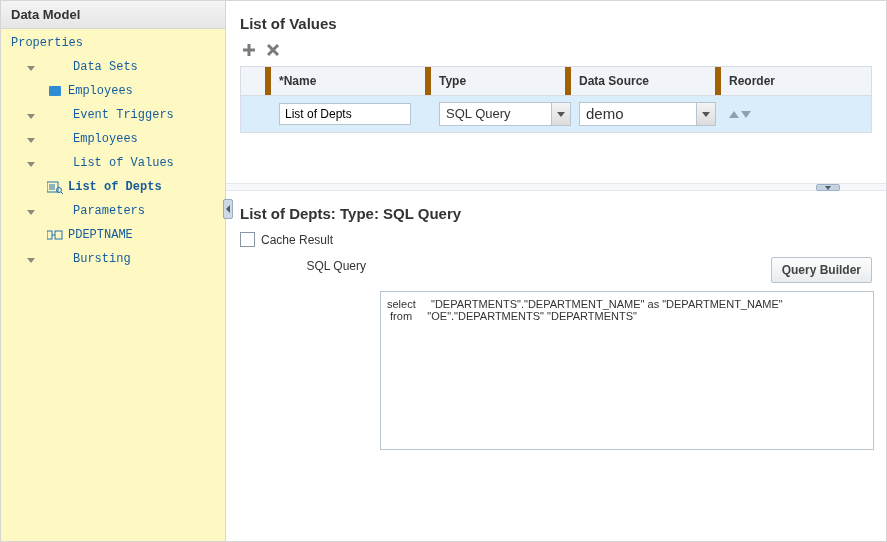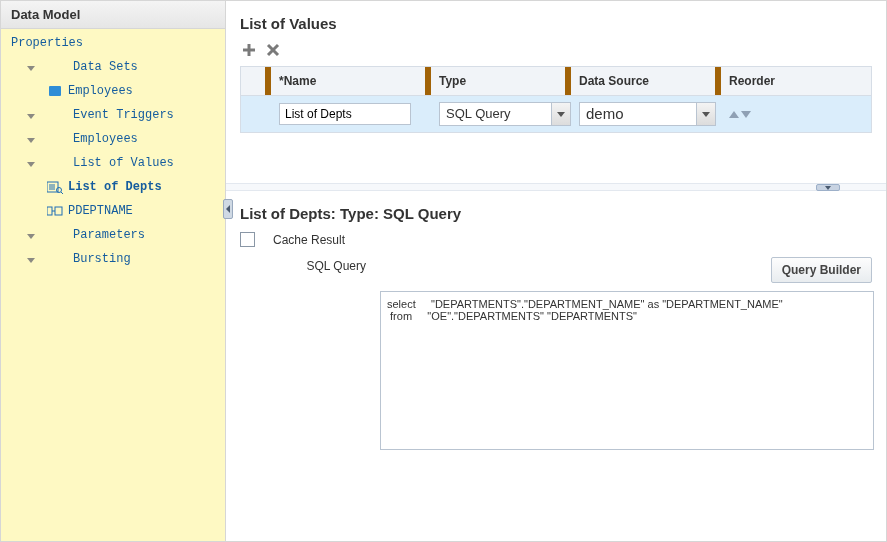--- a/index.html
+++ b/index.html
@@ -209,21 +209,21 @@
     font-size: 15px;
     font-weight: bold;
   }
   .form-row {
     display: grid;
     grid-template-columns: 140px 1fr 120px;
     align-items:start;
     margin-top:10px;
   }
   .form-row .lbl{ text-align:right; padding-right:14px; color:#333; padding-top:2px;}
-  .form-row .val{display:flex;align-items:center;gap:18px;}
+  .form-row .val{display:flex;align-items:center;gap:6px;}
   .checkbox {
     width:13px;height:13px;border:1px solid #8a97a6;background:#fff;display:inline-block;
   }
   .qb-btn {
     border:1px solid #b9c4d1;border-radius:2px;background:linear-gradient(#fdfdfd,#e8ecef);
     padding:5px 10px;font-size:12px;font-weight:bold;color:#444;cursor:pointer;
     justify-self:end;
   }
   .sql-area {
     grid-column: 2 / 4;
@@ -286,33 +286,33 @@
               <line x1="2" y1="5" x2="8" y2="5" stroke="#1f6fb5"></line>
               <line x1="2" y1="7" x2="8" y2="7" stroke="#1f6fb5"></line>
               <line x1="2" y1="9" x2="8" y2="9" stroke="#1f6fb5"></line>
               <circle cx="12" cy="10" r="2.5" fill="none" stroke="#1f6fb5"></circle>
               <line x1="14" y1="12" x2="16" y2="14" stroke="#1f6fb5"></line>
             </svg>
         </span>
         <span class="label">List of Depts</span>
       </div>
 
+      <div class="tree-item l1 exp">
+        <span class="arrow"></span>
+        <span class="label">Parameters</span>
+      </div>
       <div class="tree-item l2">
         <span class="icon">
           <svg width="16" height="14">
               <rect x="0" y="3" width="5" height="8" fill="none" stroke="#1f6fb5"></rect>
               <rect x="8" y="3" width="7" height="8" fill="none" stroke="#1f6fb5"></rect>
               <line x1="5" y1="7" x2="8" y2="7" stroke="#1f6fb5"></line>
             </svg>
         </span>
         <span class="label">PDEPTNAME</span>
-      </div>
-      <div class="tree-item l1 exp">
-        <span class="arrow"></span>
-        <span class="label">Parameters</span>
       </div>
 
       <div class="tree-item l1 exp">
         <span class="arrow"></span>
         <span class="label">Bursting</span>
       </div>
 
     </div>
   </div>
 

